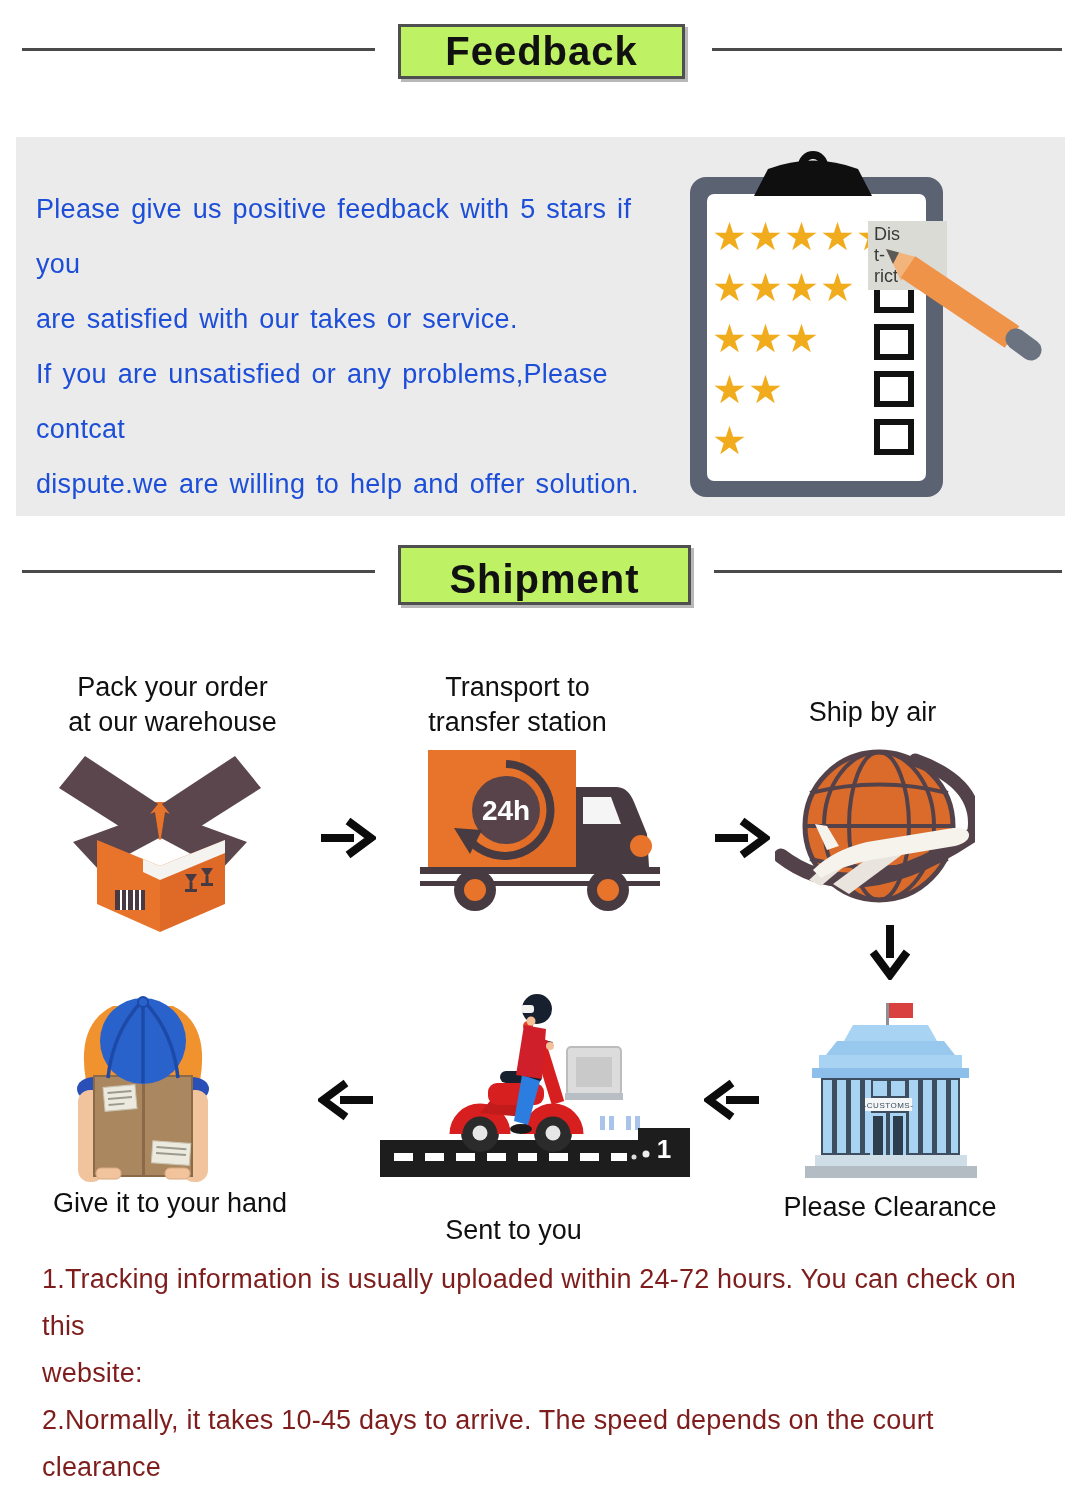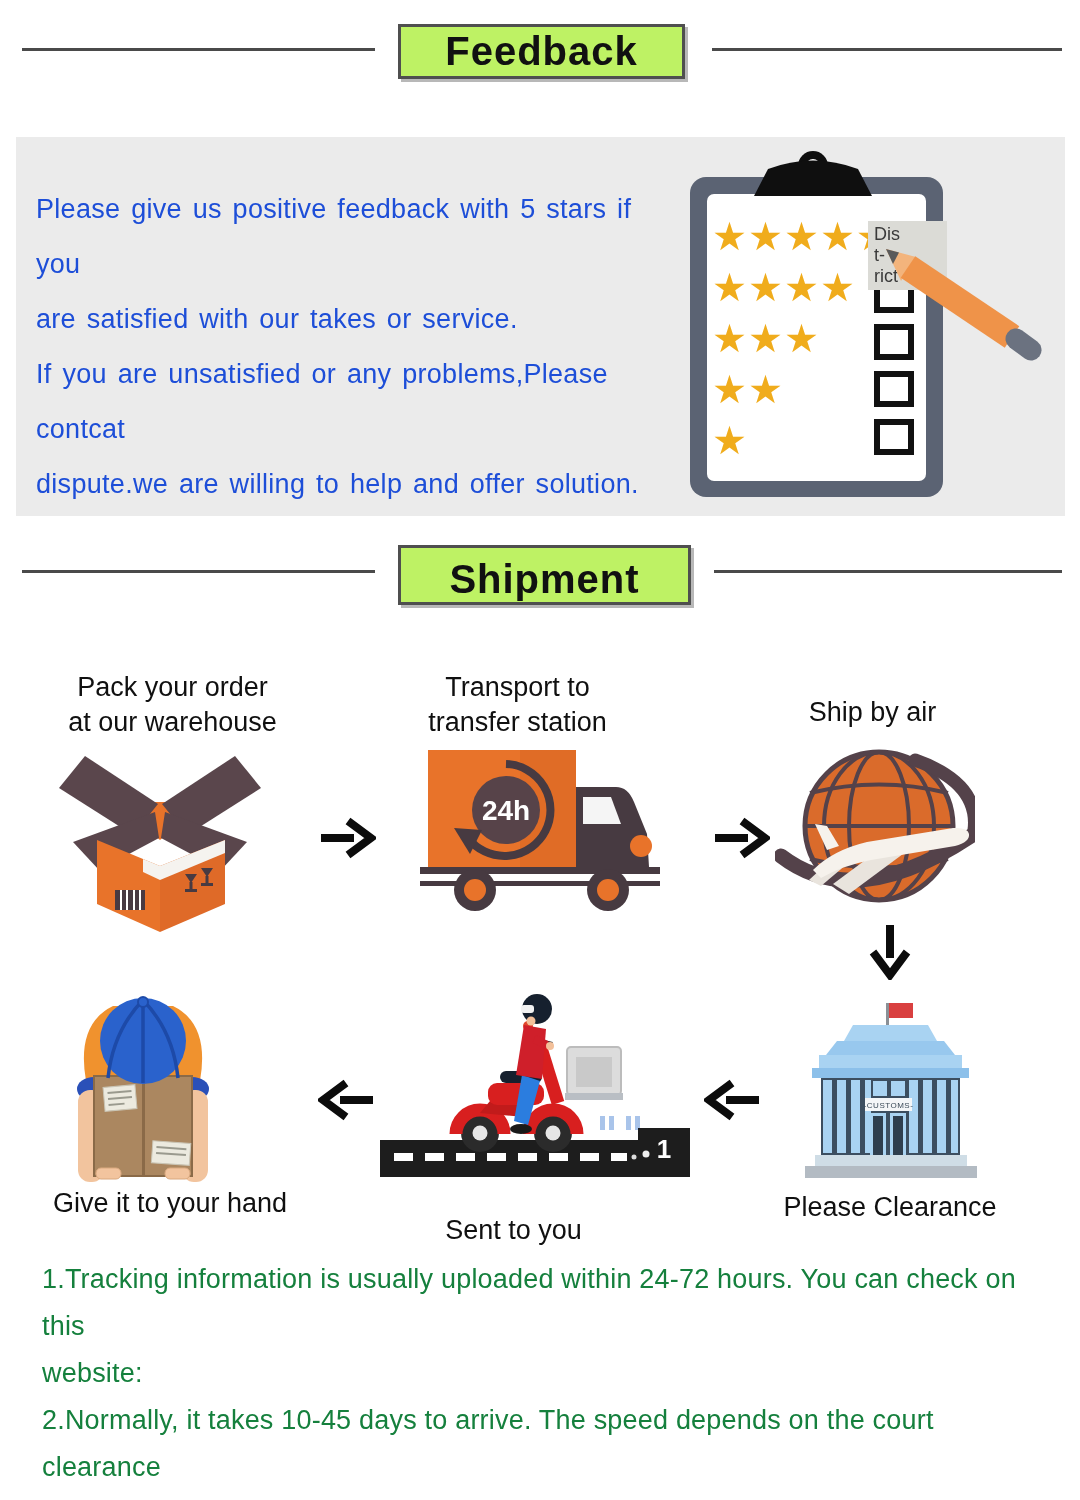--- a/index.html
+++ b/index.html
@@ -14,21 +14,21 @@
   .fb-text{position:absolute;left:36px;top:182px;width:650px;}
   .fb-line{font-size:27px;line-height:55px;color:#1d4ed8;word-spacing:3px;letter-spacing:0.3px;}
   .stars{position:absolute;left:712px;top:211px;color:#f0ac1c;
          font-family:"DejaVu Sans",sans-serif;}
   .star-row{font-size:39px;line-height:51px;height:51px;letter-spacing:1px;white-space:nowrap;}
   .district{position:absolute;left:868px;top:221px;width:79px;min-height:66px;background:#dbdbd6;
             color:#3a3a3a;font-size:18px;line-height:21px;padding:3px 6px;box-sizing:border-box;
             white-space:pre-line;}
   .step-label{position:absolute;text-align:center;font-size:27px;color:#101010;line-height:35px;}
   .notes{position:absolute;left:42px;top:1256px;width:1005px;}
-  .notes>div{font-size:27px;line-height:47px;color:#15803d;letter-spacing:0.2px;}
+  .notes>div{font-size:27px;line-height:47px;color:#7f1d1d;letter-spacing:0.2px;}
   .notes .red{color:#c62828;}
   svg{display:block;}
 </style>
 </head>
 <body>
 
 <div class="canvas">
 
   <div class="hline" style="left:22px;top:48px;width:353px;"></div>
   <div class="hbox" style="left:398px;top:24px;width:281px;height:49px;">

